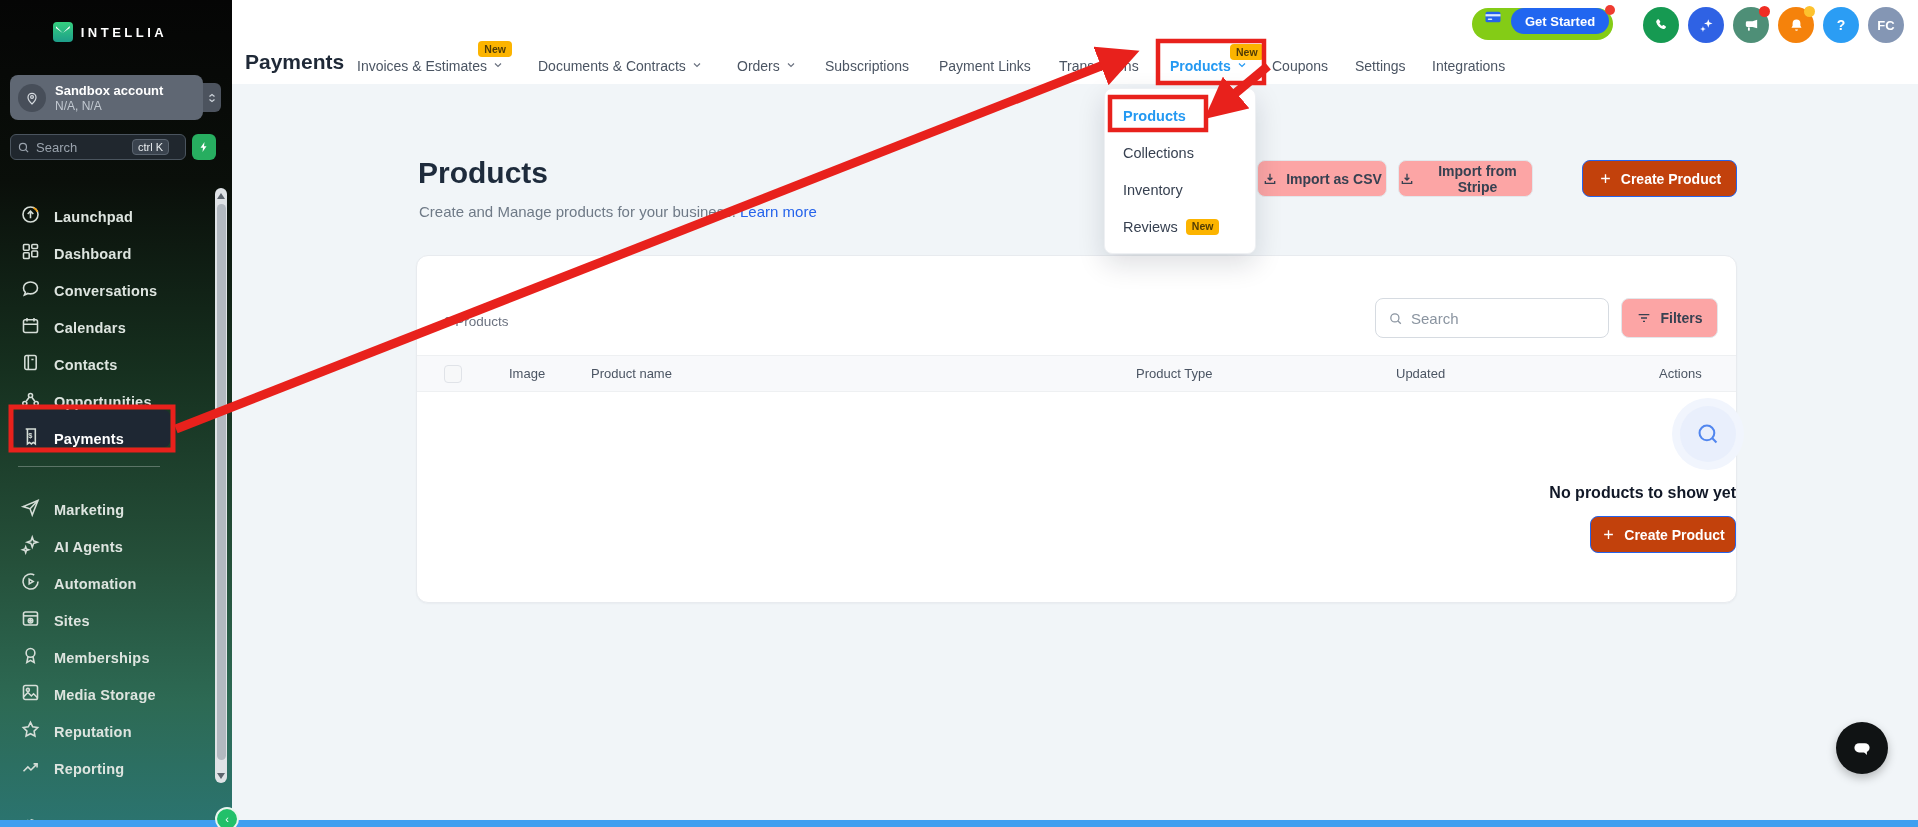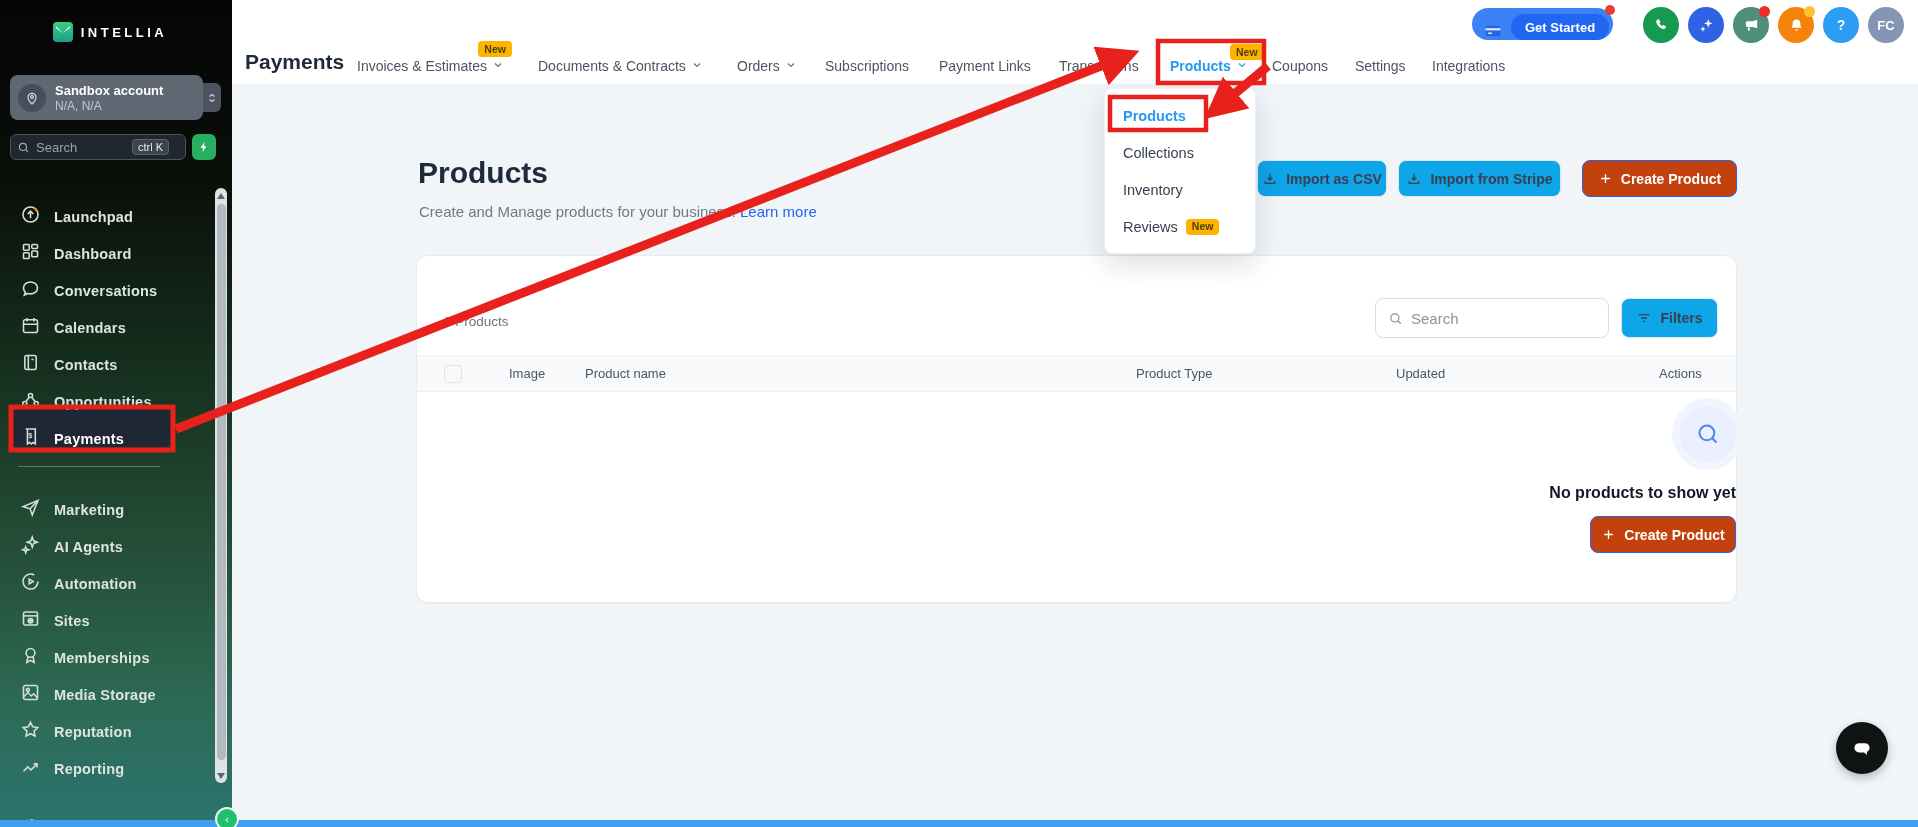--- a/index.html
+++ b/index.html
@@ -61,43 +61,43 @@
   .page-header-title { position:absolute; left:13px; top:50px; font-size:21px; font-weight:700; color:#1f2937; }
   .top-nav-item { position:absolute; top:58px; display:inline-flex; align-items:center; gap:5px;
     font-size:14px; color:#4b5563; font-weight:500; cursor:pointer; white-space:nowrap; }
   .top-nav-item .chev { color:#6b7280; }
   .top-nav-item.active { color:#2499f2; font-weight:600; }
   .top-nav-item.active .chev { color:#2499f2; }
   .new-badge { background:#fcb400; color:#523d05; font-size:10.5px; font-weight:700;
     padding:1.5px 6px; border-radius:4px; line-height:13px; }
   .badge-float { position:absolute; top:-17px; }
 
-  .get-started-wrap { position:absolute; left:1240px; top:8px; height:32px; background:#3b82f6;
-    border-radius:18px; display:flex; align-items:flex-end; padding:0 4px 0 12px; gap:9px; }
+  .get-started-wrap { position:absolute; left:1240px; top:8px; height:32px; background:#84cc16;
+    border-radius:18px; display:flex; align-items:flex-start; padding:0 4px 0 12px; gap:9px; }
   .get-started-btn { background:#2166f0; color:#ffffff; font-size:13px; font-weight:700;
     border:none; border-radius:15px; height:26px; padding:0 14px; cursor:pointer; }
   .gs-dot { position:absolute; right:-2px; top:-3px; width:10px; height:10px; border-radius:50%; background:#ef3b30; }
 
   .circle-btns { position:absolute; right:14px; top:7px; display:flex; gap:9px; }
   .cbtn { position:relative; width:36px; height:36px; border-radius:50%; display:flex;
     align-items:center; justify-content:center; color:#ffffff; font-weight:700; font-size:14px; cursor:pointer; }
   .dot { position:absolute; width:11px; height:11px; border-radius:50%; top:-1px; right:-1px; }
 
   
   .main { position:absolute; left:232px; top:84px; right:0; bottom:0; background:#f1f5f8; z-index:1; }
   .page-title { position:absolute; left:186px; top:72px; font-size:30px; font-weight:700; color:#1e2b3c; }
   .page-sub { position:absolute; left:187px; top:119px; font-size:15px; color:#6f7a87; }
   .learn-more { color:#2563eb; cursor:pointer; }
 
   .btn { display:inline-flex; align-items:center; justify-content:center; gap:8px; height:37px;
     border-radius:8px; font-size:14px; font-weight:600; cursor:pointer;
-    border:1px solid #e3e7eb; background:#0ea5e9; color:#374151; }
+    border:1px solid #e3e7eb; background:#fca5a5; color:#374151; }
   .btn-primary { background:#c2410c; border-color:#2563eb; color:#ffffff; }
   .action-csv { position:absolute; left:1025px; top:76px; width:130px; }
-  .action-stripe { position:absolute; left:1166px; top:76px; width:163px; }
+  .action-stripe { position:absolute; left:1166px; top:76px; width:135px; }
   .action-create { position:absolute; left:1350px; top:76px; width:155px; }
 
   .card { position:absolute; left:184px; top:171px; width:1321px; height:348px; background:#ffffff;
     border:1px solid #e8ebef; border-radius:12px; box-shadow:0 1px 2px rgba(16,24,40,.04); }
   .card-count { position:absolute; left:27px; top:58px; font-size:13.5px; color:#6b7280; }
   .card-search { position:absolute; left:958px; top:42px; width:234px; height:40px; border:1px solid #d6dbe1;
     border-radius:8px; display:flex; align-items:center; gap:8px; padding:0 12px; color:#8a94a0; background:#fff; }
   .card-search input { border:none; outline:none; font-size:15px; width:160px; color:#374151; font-family:"Liberation Sans",sans-serif; }
   .card-search input::placeholder { color:#8a94a0; }
   .filters-btn { position:absolute; left:1204px; top:42px; width:97px; height:40px; }
@@ -453,21 +453,21 @@
             <svg width="16" height="16" viewBox="0 0 24 24" fill="none" stroke="currentColor" stroke-width="2">
               <path d="M4 7h16M7.5 12h9M10.5 17h3"></path>
             </svg>
           </span>
         <span>Filters</span>
       </button>
 
       <div class="thead">
         <div class="checkbox"></div>
         <div class="th" style="left:92px">Image</div>
-        <div class="th" style="left:168px">Product name</div>
+        <div class="th" style="left:174px">Product name</div>
         <div class="th" style="left:719px">Product Type</div>
         <div class="th" style="left:979px">Updated</div>
         <div class="th" style="left:1242px">Actions</div>
       </div>
 
       <div class="empty">
         <div class="empty-ic">
           <svg width="26" height="26" viewBox="0 0 24 24" fill="none" stroke="#5186ef" stroke-width="1.9">
               <circle cx="11" cy="11" r="6.8"></circle>
               <path d="M16 16l3.8 3.8"></path>

